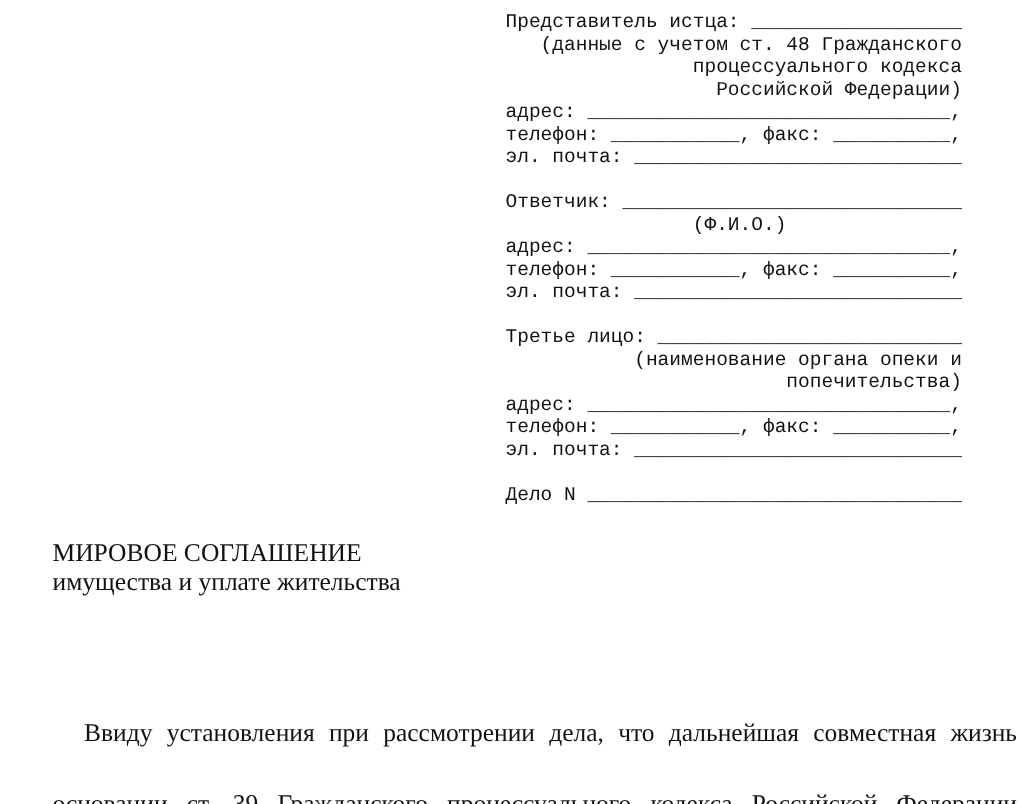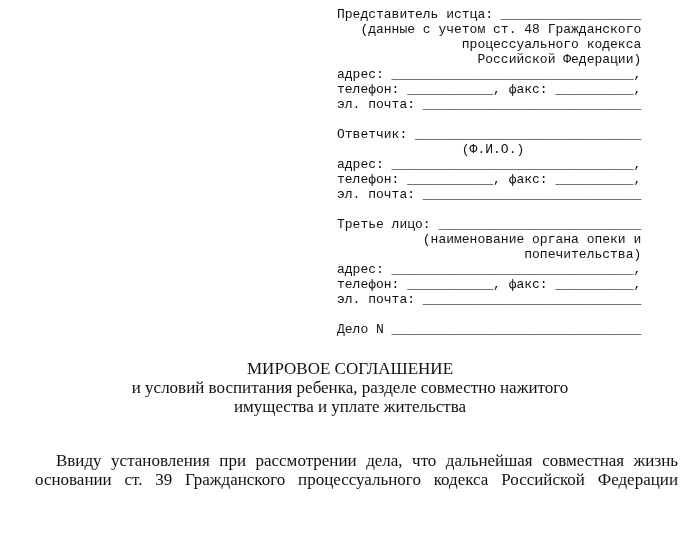--- a/index.html
+++ b/index.html
@@ -30,21 +30,20 @@
   }
   .mono-block .line {
     min-height: 15px;
   }
   
   .title-block {
     position: absolute;
     left: 35px;
     top: 359px;
     width: 630px;
-    text-align: center;
     font-family: "Liberation Serif", "DejaVu Serif", serif;
     font-size: 17px;
     line-height: 19px;
     color: #111111;
   }
   
   .body-paragraph {
     position: absolute;
     left: 35px;
     top: 451px;
@@ -52,36 +51,36 @@
     font-family: "Liberation Serif", "DejaVu Serif", serif;
     font-size: 17px;
     line-height: 19px;
     color: #111111;
   }
   .body-paragraph .line {
     text-align: justify;
     text-align-last: justify;
     min-height: 19px;
     white-space: nowrap;
+    margin-top: 28px;
   }
   .body-paragraph .line:first-child {
     padding-left: 21px;
   }
 </style>
 </head>
 <body>
 
 <div class="page">
 
   <div class="mono-block"><div class="line">Представитель истца: __________________</div><div class="line">   (данные с учетом ст. 48 Гражданского</div><div class="line">                процессуального кодекса</div><div class="line">                  Российской Федерации)</div><div class="line">адрес: _______________________________,</div><div class="line">телефон: ___________, факс: __________,</div><div class="line">эл. почта: ____________________________</div><div class="line"></div><div class="line">Ответчик: _____________________________</div><div class="line">                (Ф.И.О.)</div><div class="line">адрес: _______________________________,</div><div class="line">телефон: ___________, факс: __________,</div><div class="line">эл. почта: ____________________________</div><div class="line"></div><div class="line">Третье лицо: __________________________</div><div class="line">           (наименование органа опеки и</div><div class="line">                        попечительства)</div><div class="line">адрес: _______________________________,</div><div class="line">телефон: ___________, факс: __________,</div><div class="line">эл. почта: ____________________________</div><div class="line"></div><div class="line">Дело N ________________________________</div></div>
 
   <div class="title-block">
     <div>МИРОВОЕ СОГЛАШЕНИЕ</div>
     <div>
-        <div class="line">и условий воспитания ребенка, разделе совместно нажитого</div>
         <div class="line">имущества и уплате жительства</div>
       </div>
   </div>
 
   <div class="body-paragraph">
       <div class="line">Ввиду установления при рассмотрении дела, что дальнейшая совместная жизнь</div>
       <div class="line">основании ст. 39 Гражданского процессуального кодекса Российской Федерации</div>
     </div>
 
 </div>

